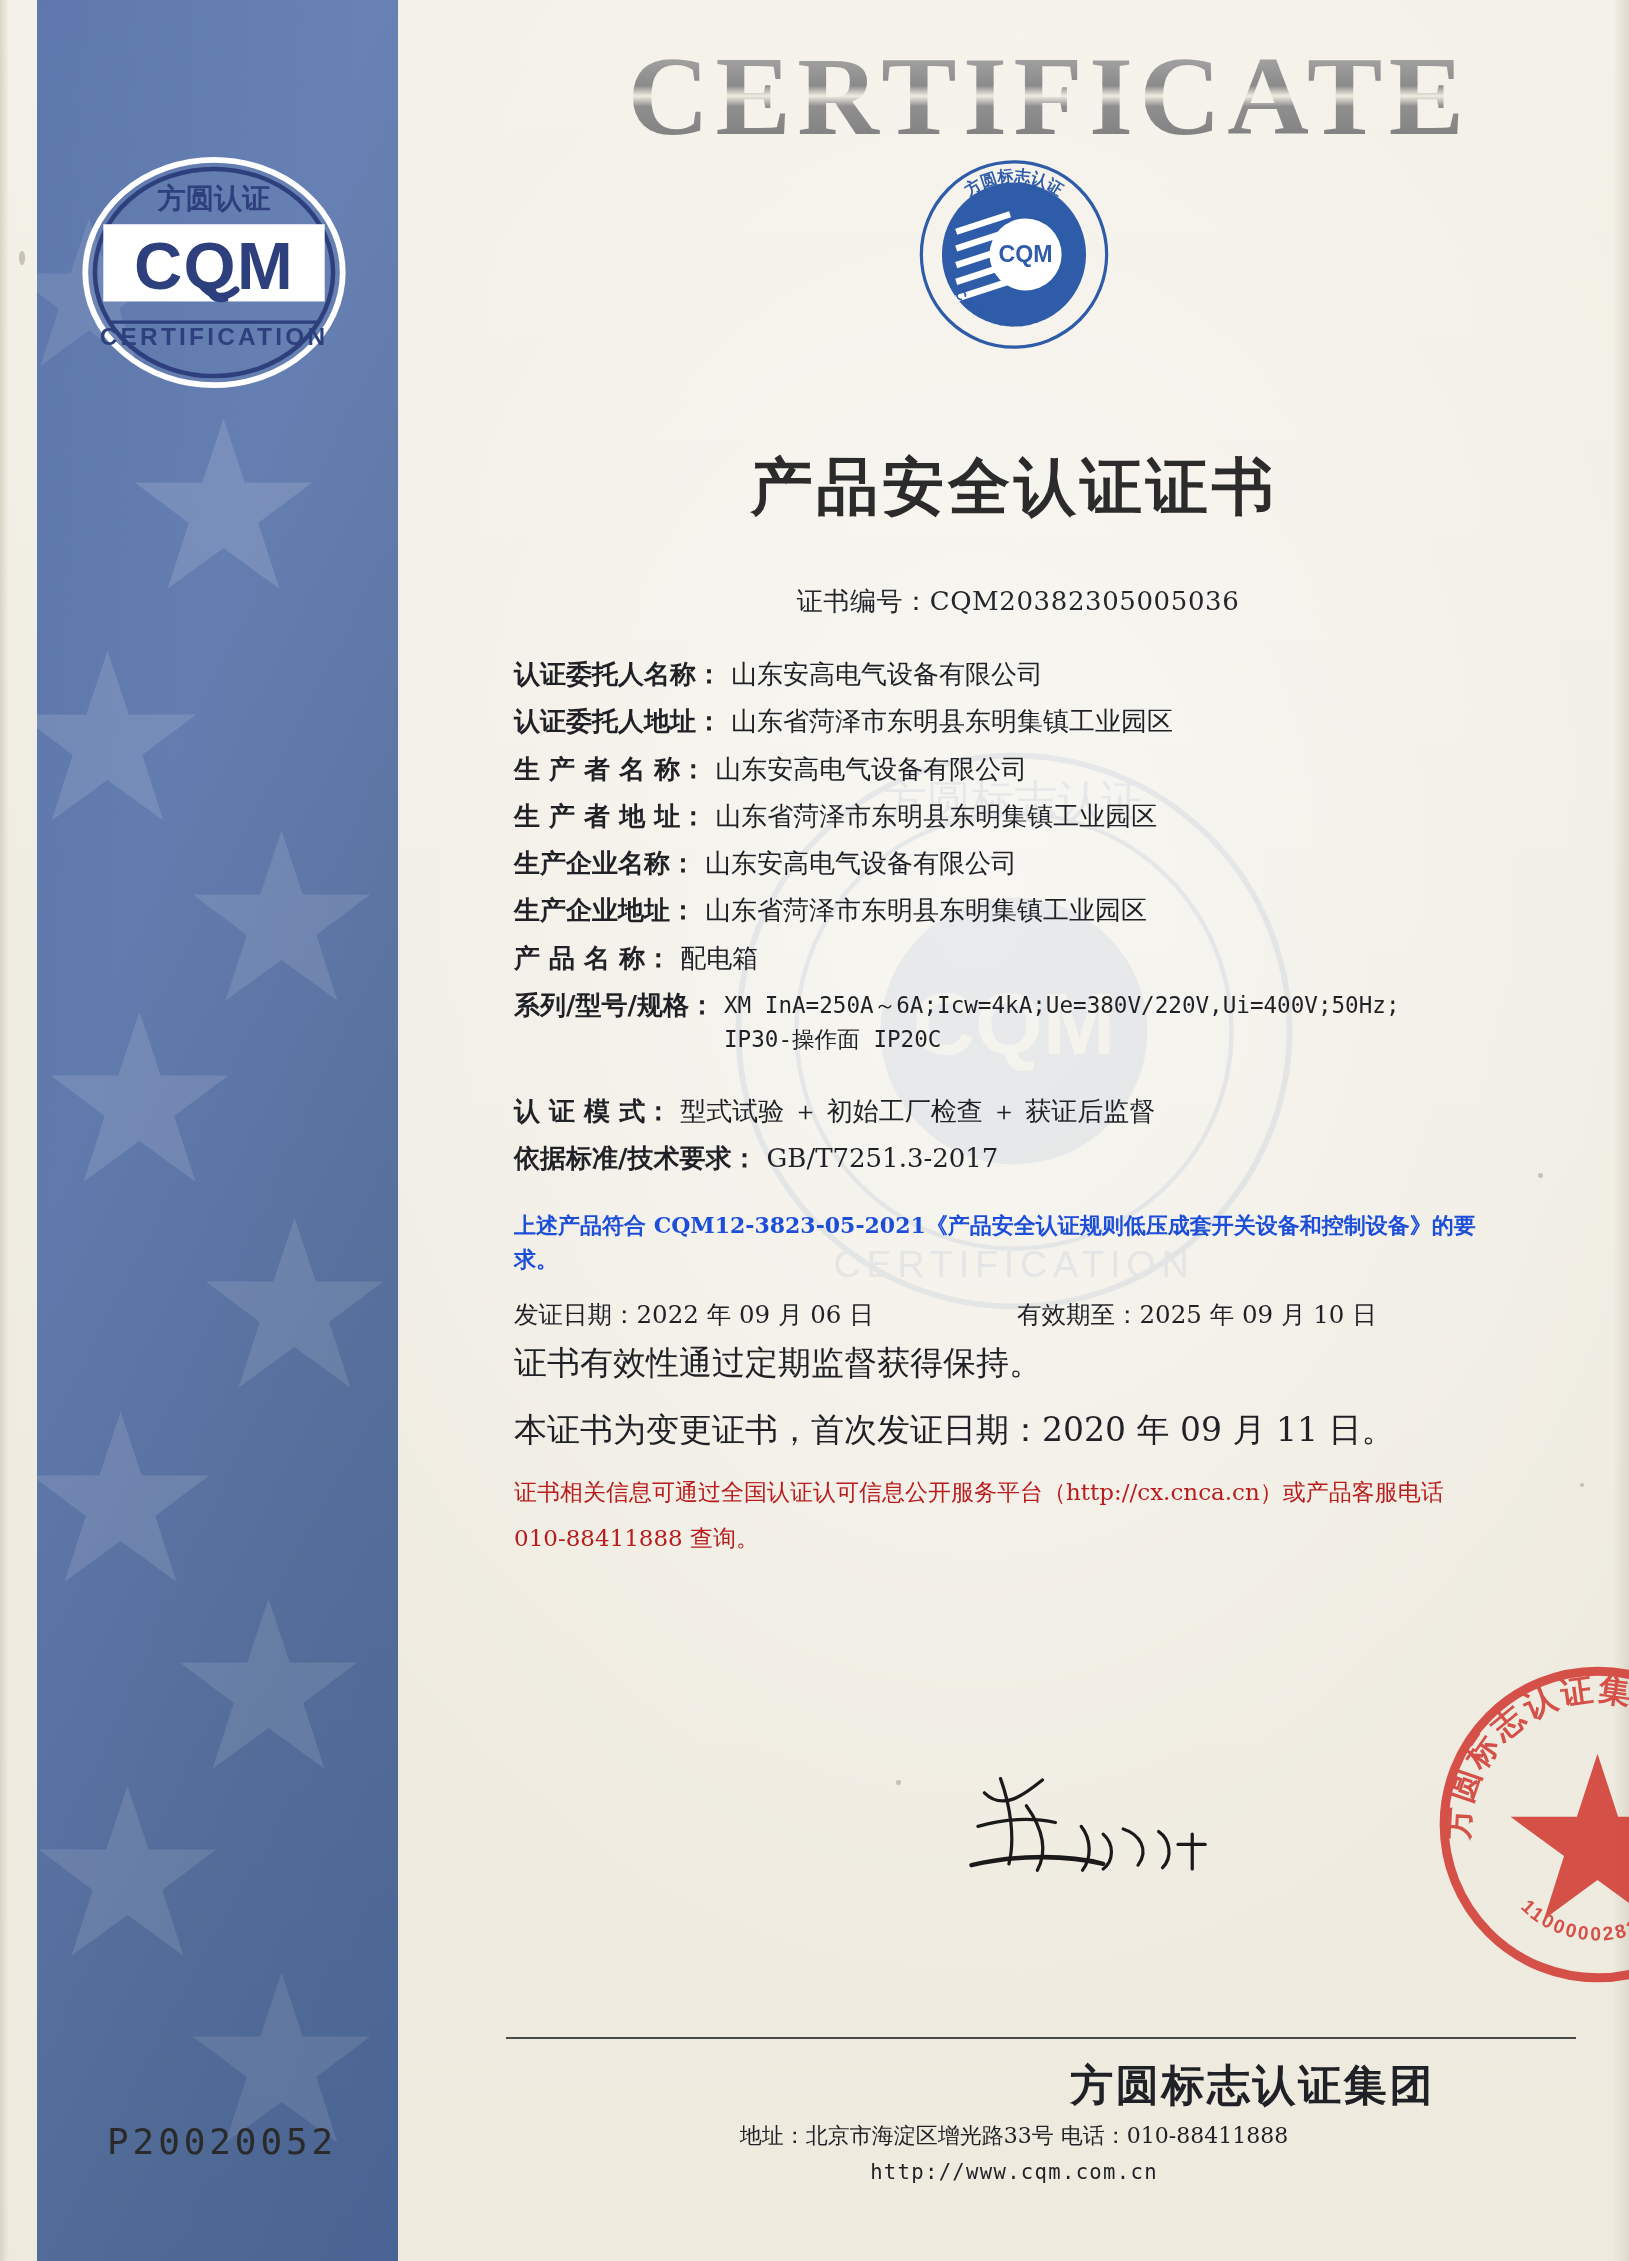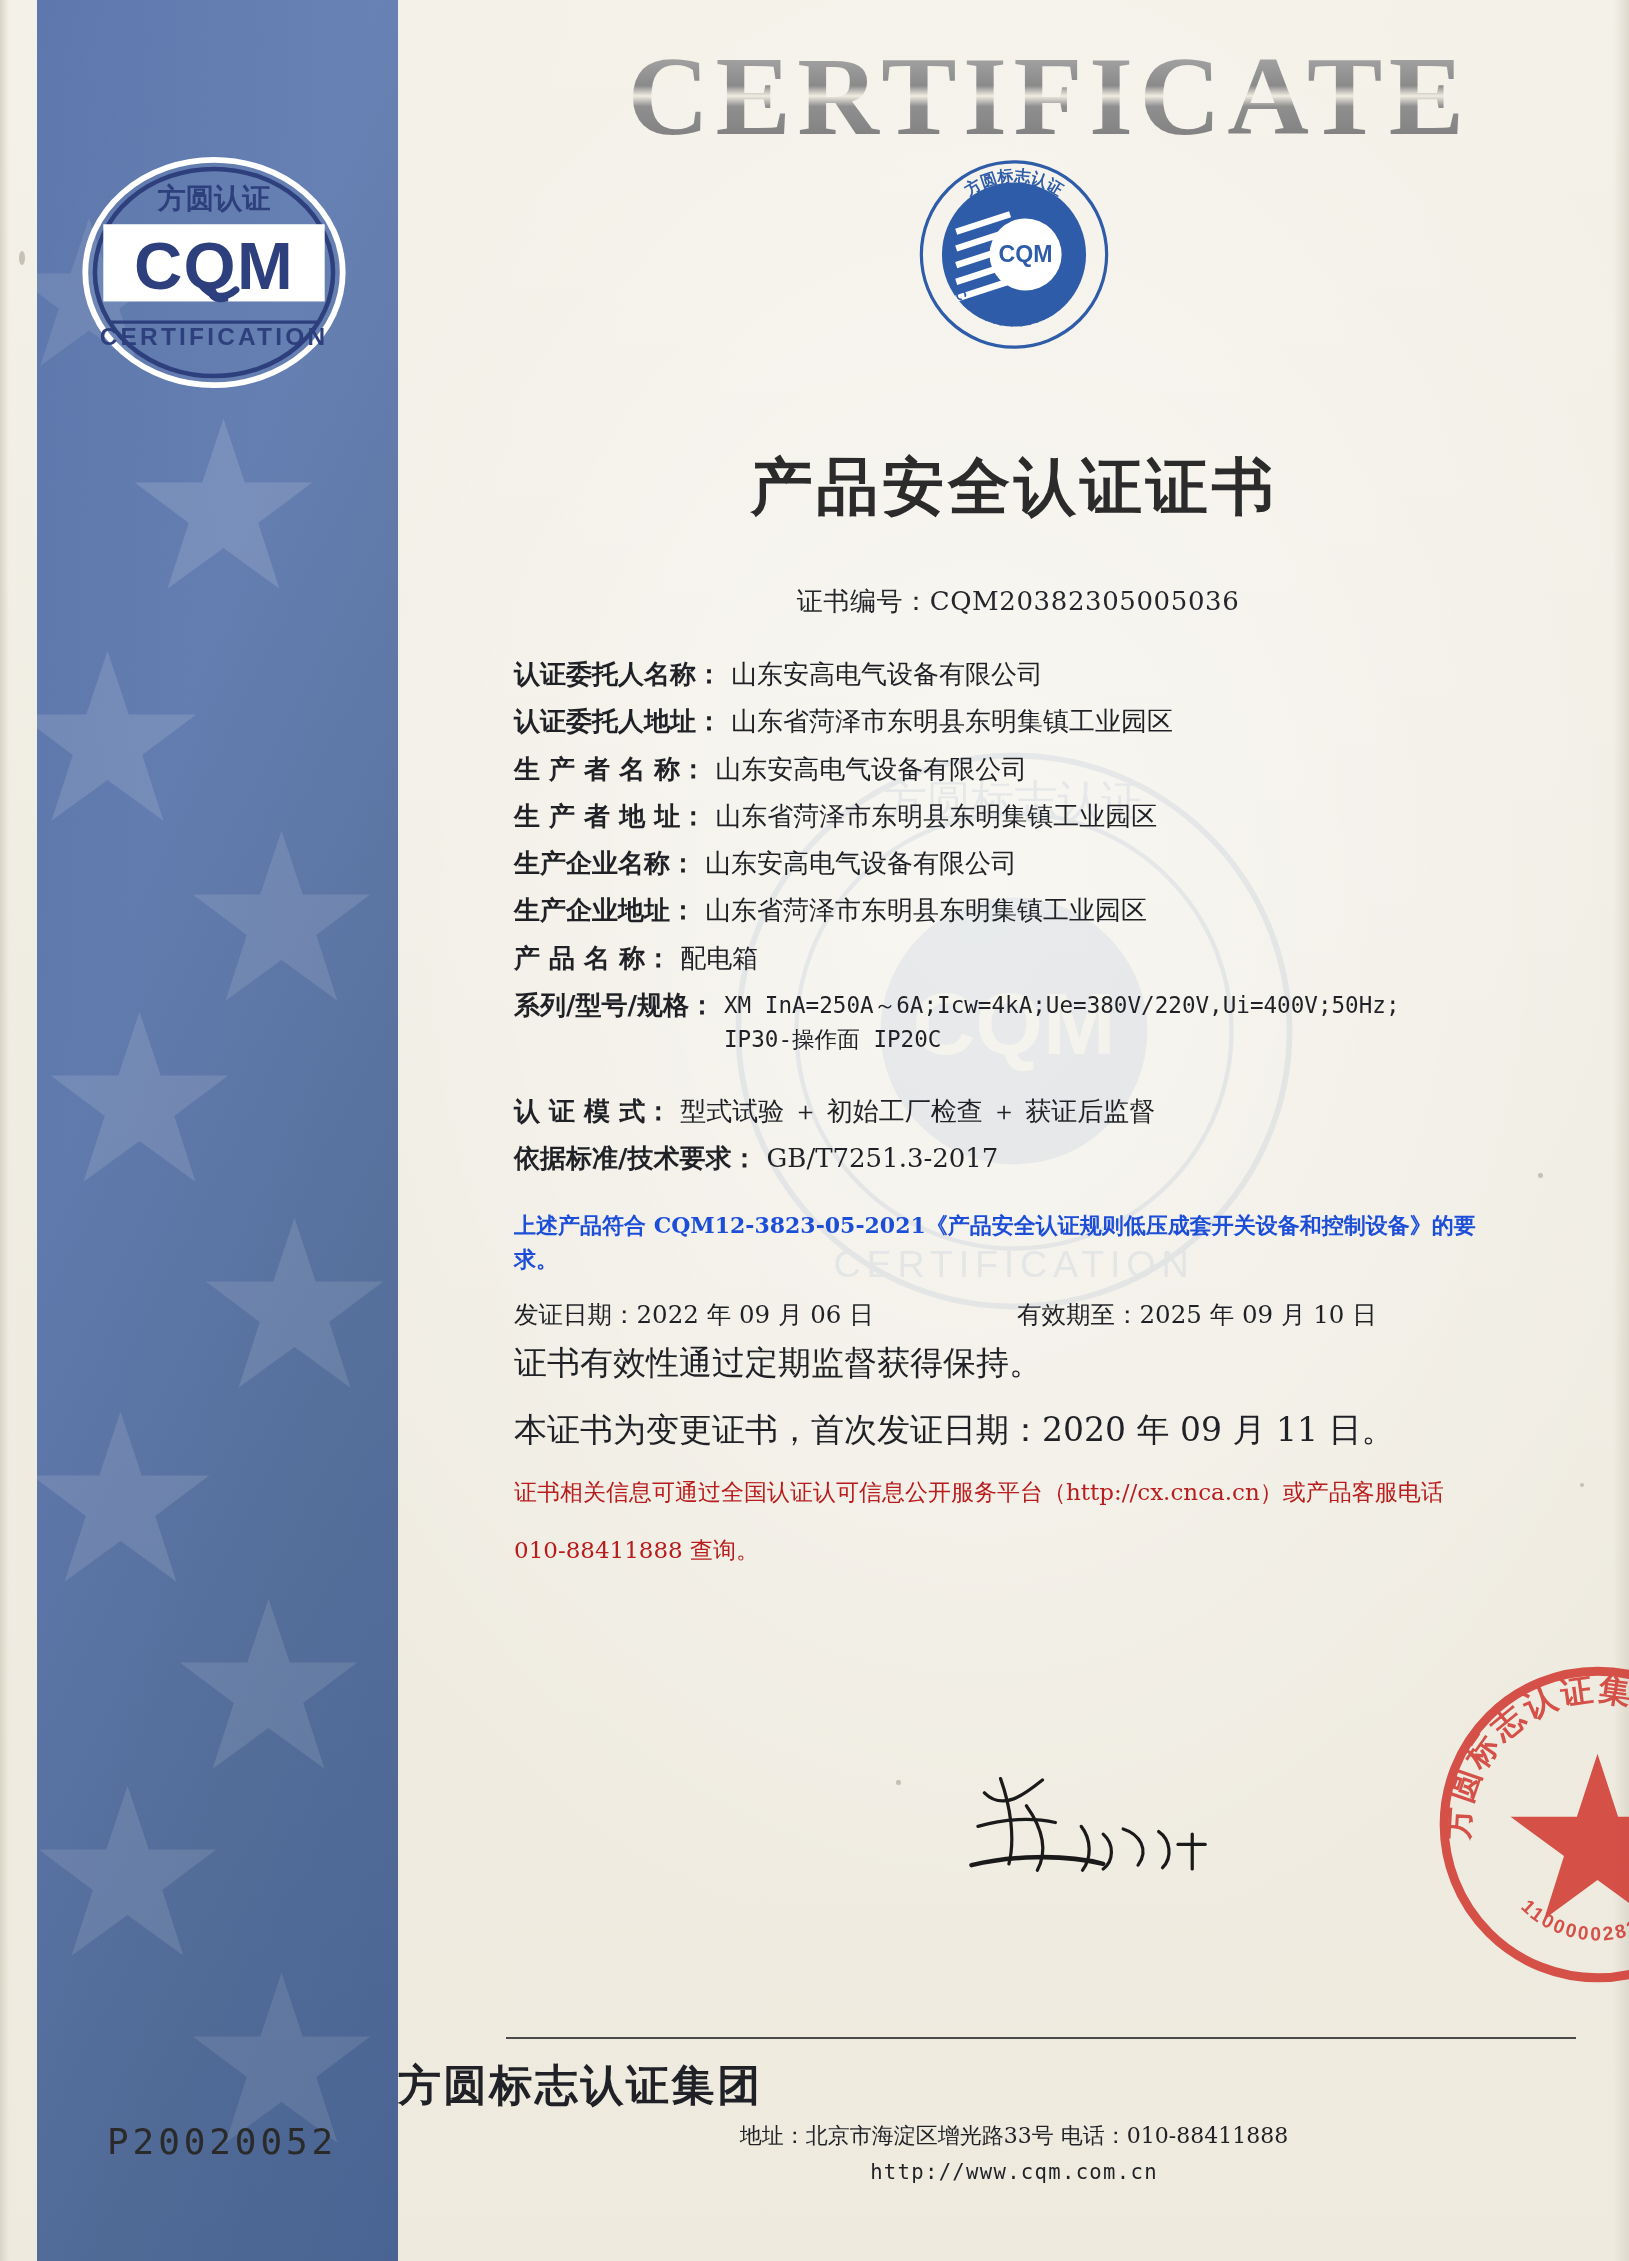--- a/index.html
+++ b/index.html
@@ -242,21 +242,21 @@
     top: 2037px;
     width: 1070px;
     height: 1.9px;
     background: #4a4a4a;
   }
   .footer-org {
     position: absolute;
     left: 0;
     top: 2057px;
     width: 1037px;
-    text-align: left;
+    text-align: right;
     font-family: "DejaVu Serif", "Liberation Serif", serif;
     font-weight: bold;
     font-size: 43px;
     letter-spacing: 2.6px;
     color: #1f2126;
   }
   .footer-addr {
     position: absolute;
     left: 0;
     top: 2121px;
@@ -490,21 +490,21 @@
         </div>
         <div class="date-valid">
           <span>有效期至：</span><span>2025 年 09 月 10 日</span>
         </div>
       </div>
 
       <div class="plain-line">证书有效性通过定期监督获得保持。</div>
       <div class="plain-line" style="margin-top:14px;">本证书为变更证书，首次发证日期：2020 年 09 月 11 日。</div>
 
       <div class="small-line">证书相关信息可通过全国认证认可信息公开服务平台（http://cx.cnca.cn）或产品客服电话</div>
-      <div class="small-line" style="margin-top:20px;">010-88411888 查询。</div>
+      <div class="small-line" style="margin-top:8px;">010-88411888 查询。</div>
     </div>
 
     <div class="signature">
       <svg viewBox="0 0 460 220" width="297" height="142">
         <g fill="none" stroke="#1a1a1a" stroke-width="5" stroke-linecap="round">
           <path d="M30 40 C 60 70, 95 40, 120 20"></path>
           <path d="M55 18 C 70 60, 78 110, 68 150"></path>
           <path d="M20 92 C 60 80, 105 78, 140 86"></path>
           <path d="M95 60 C 120 95, 128 130, 112 160"></path>
           <path d="M10 152 C 70 138, 150 134, 214 150" stroke-width="7"></path>

